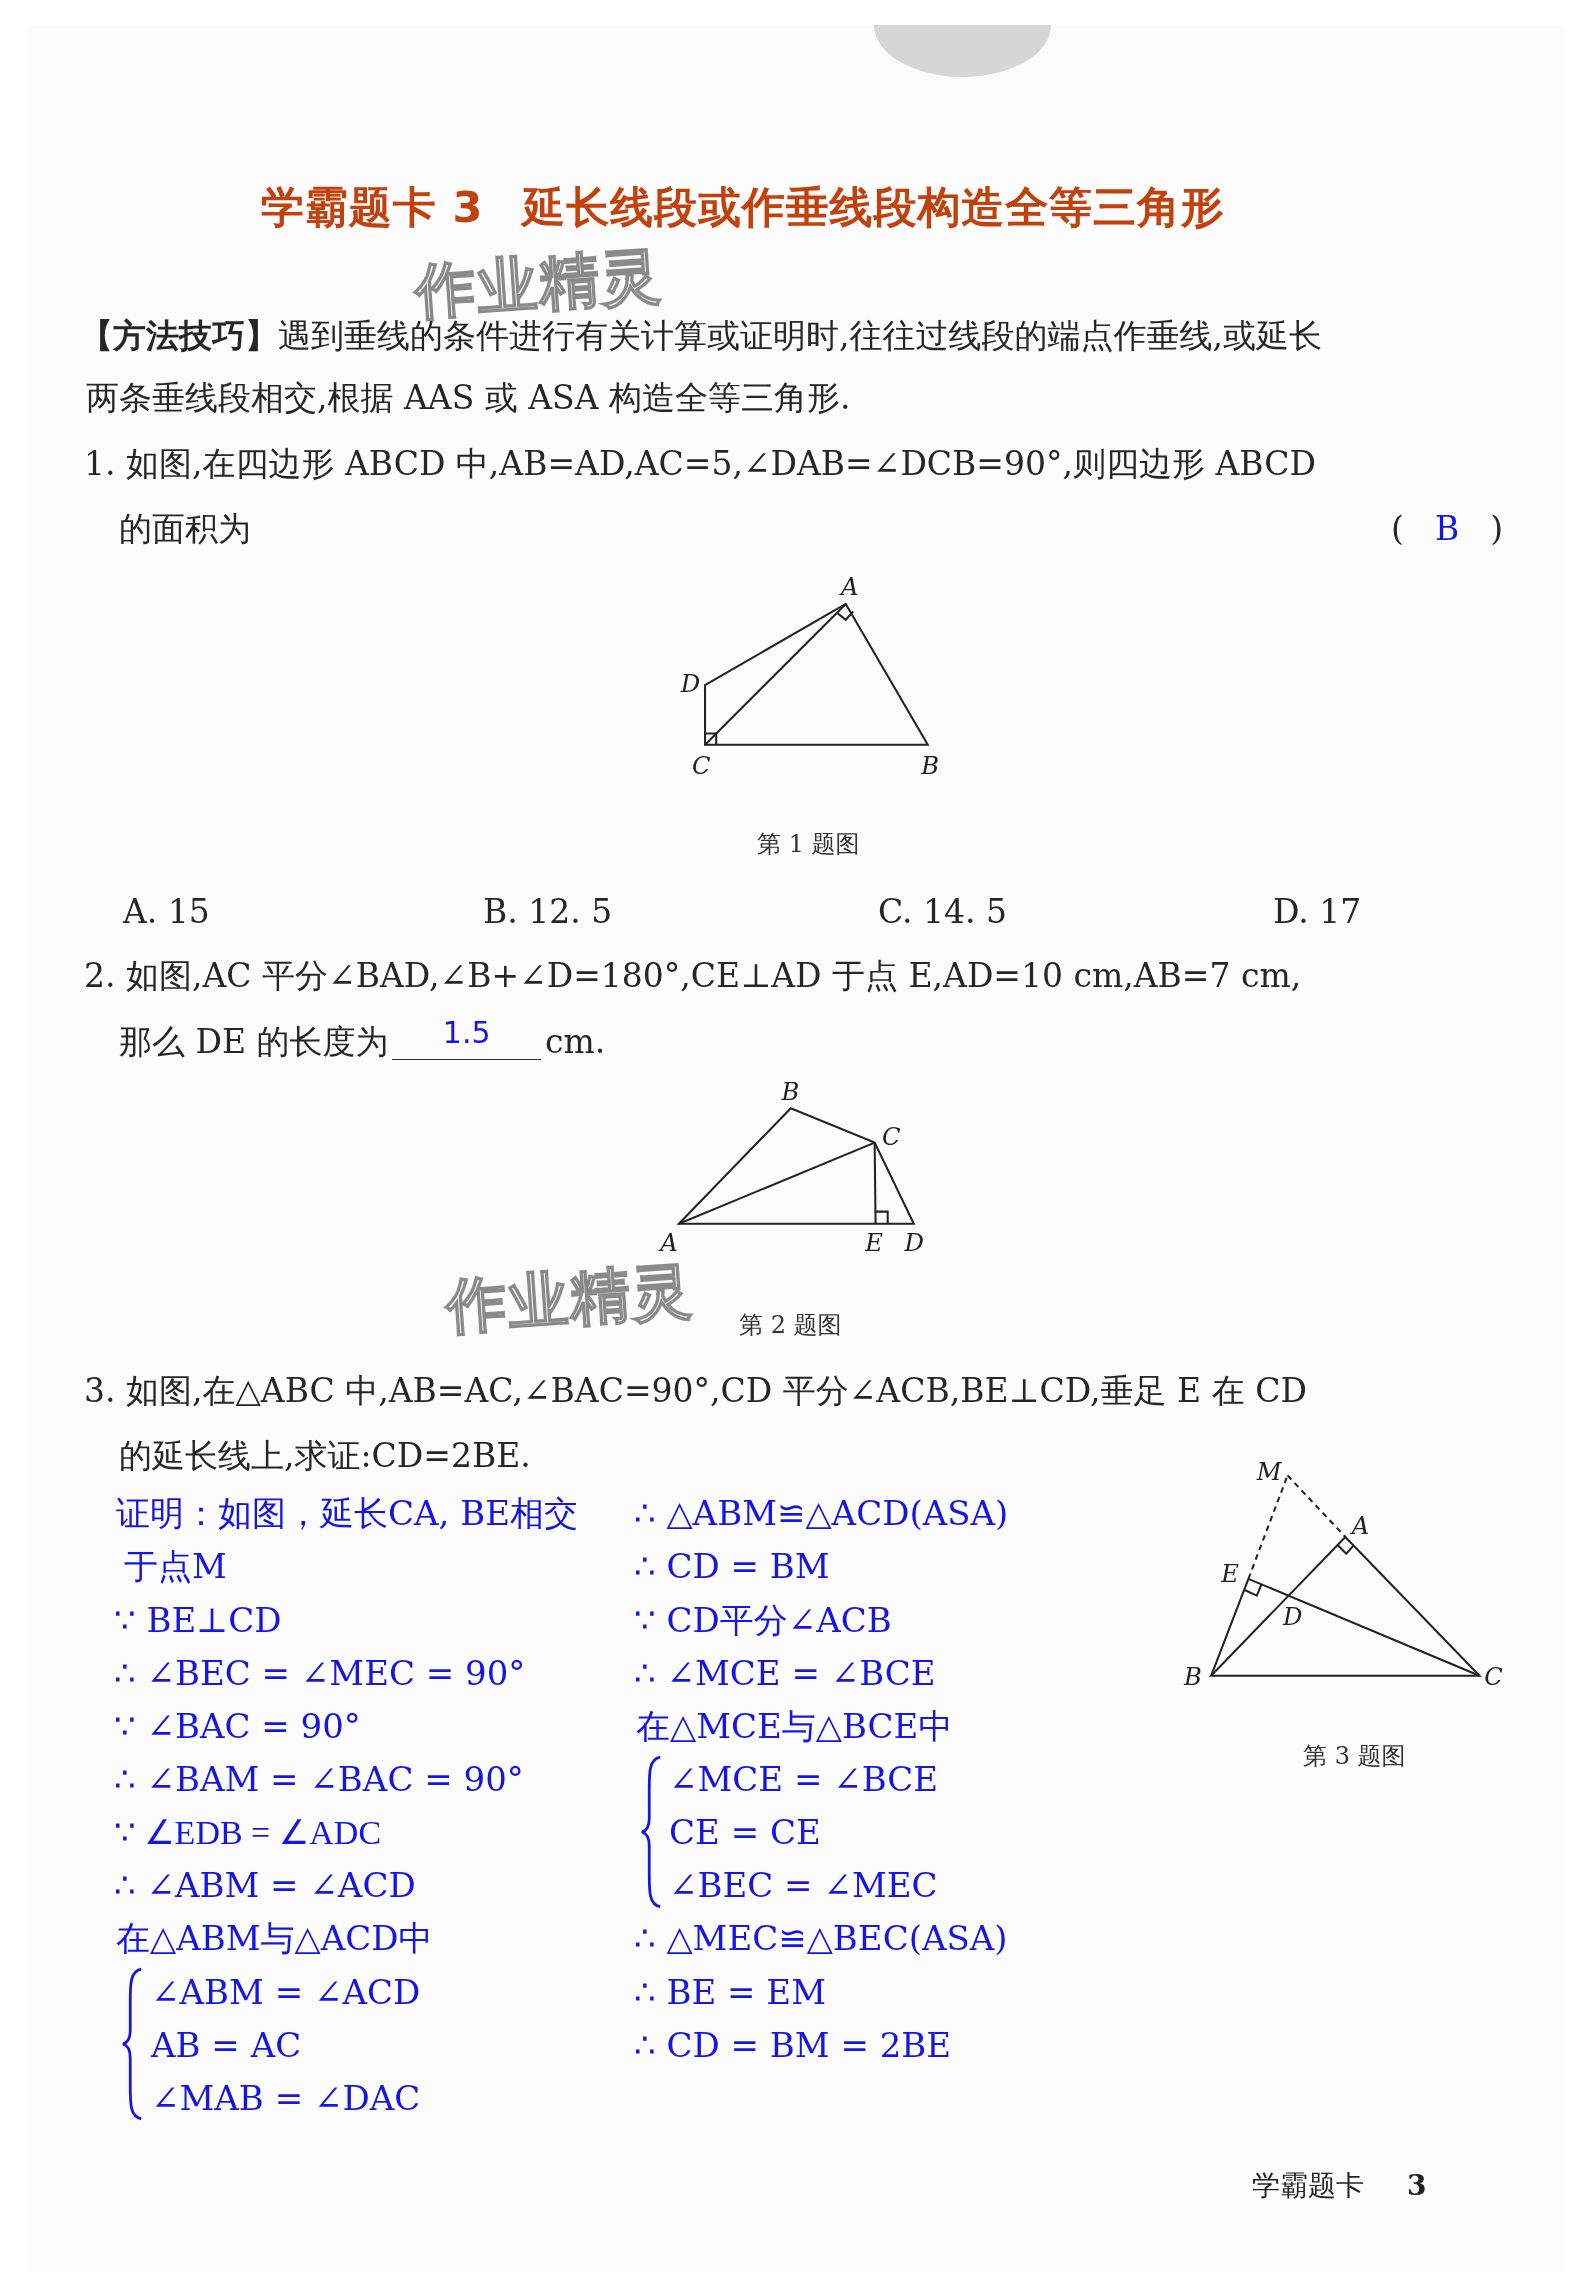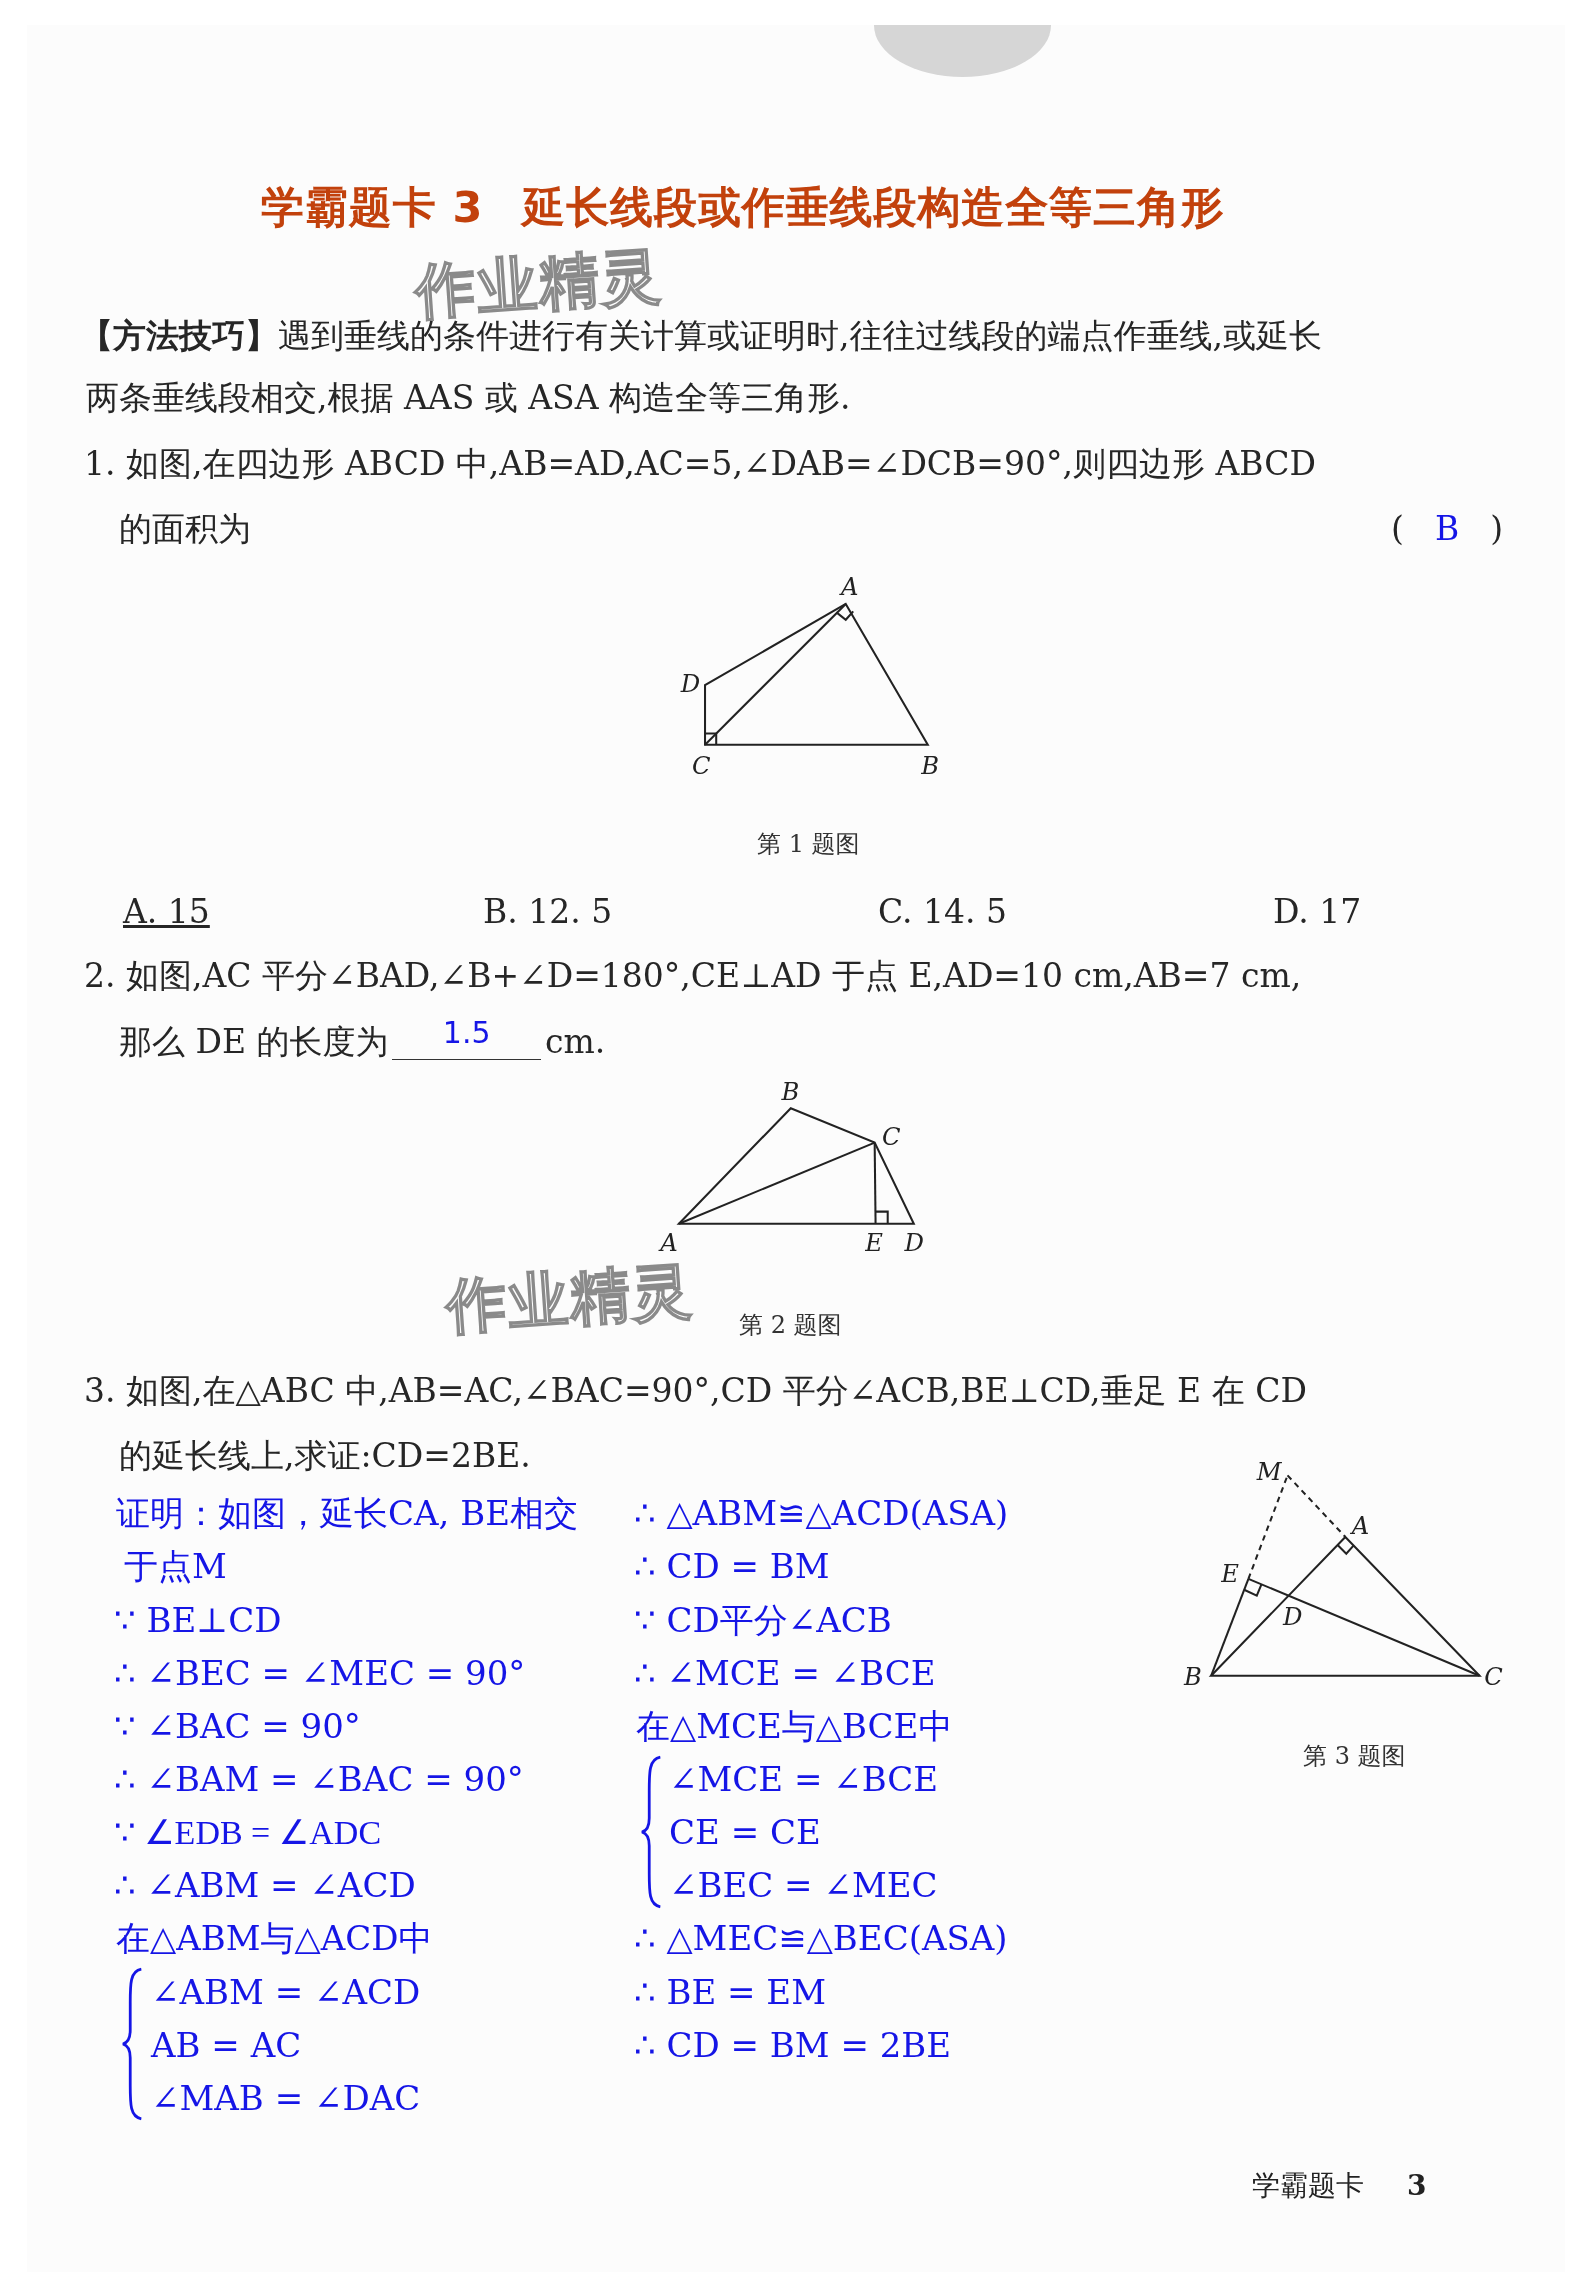--- a/index.html
+++ b/index.html
@@ -86,21 +86,21 @@
   <text x="1348" y="1588">M</text>
   <text x="1450" y="1646">A</text>
   <text x="1310" y="1697">E</text>
   <text x="1376" y="1744">D</text>
   <text x="1270" y="1808">B</text>
   <text x="1592" y="1808">C</text>
 </svg>
 
 <div class="abs caption" style="left:757px; top:828px;">第 1 题图</div>
 
-<div class="abs line" style="left:123px; top:893px;text-decoration:underline;">A. 15</div>
+<div class="abs line" style="left:123px; top:893px;">A. 15</div>
 <div class="abs line" style="left:483px; top:893px;">B. 12. 5</div>
 <div class="abs line" style="left:878px; top:893px;">C. 14. 5</div>
 <div class="abs line" style="left:1273px; top:893px;">D. 17</div>
 
 <div class="abs line" style="left:84px; top:957px;">2. 如图,AC 平分∠BAD,∠B+∠D=180°,CE⊥AD 于点 E,AD=10 cm,AB=7 cm,</div>
 <div class="abs line" style="left:119px; top:1023px;">
   <span>那么 DE 的长度为</span><span class="blank"><span class="ans">1.5</span></span><span>cm.</span>
 </div>
 
 <div class="watermark" style="left:446px; top:1259px; transform:rotate(-4deg);">作业精灵</div>

